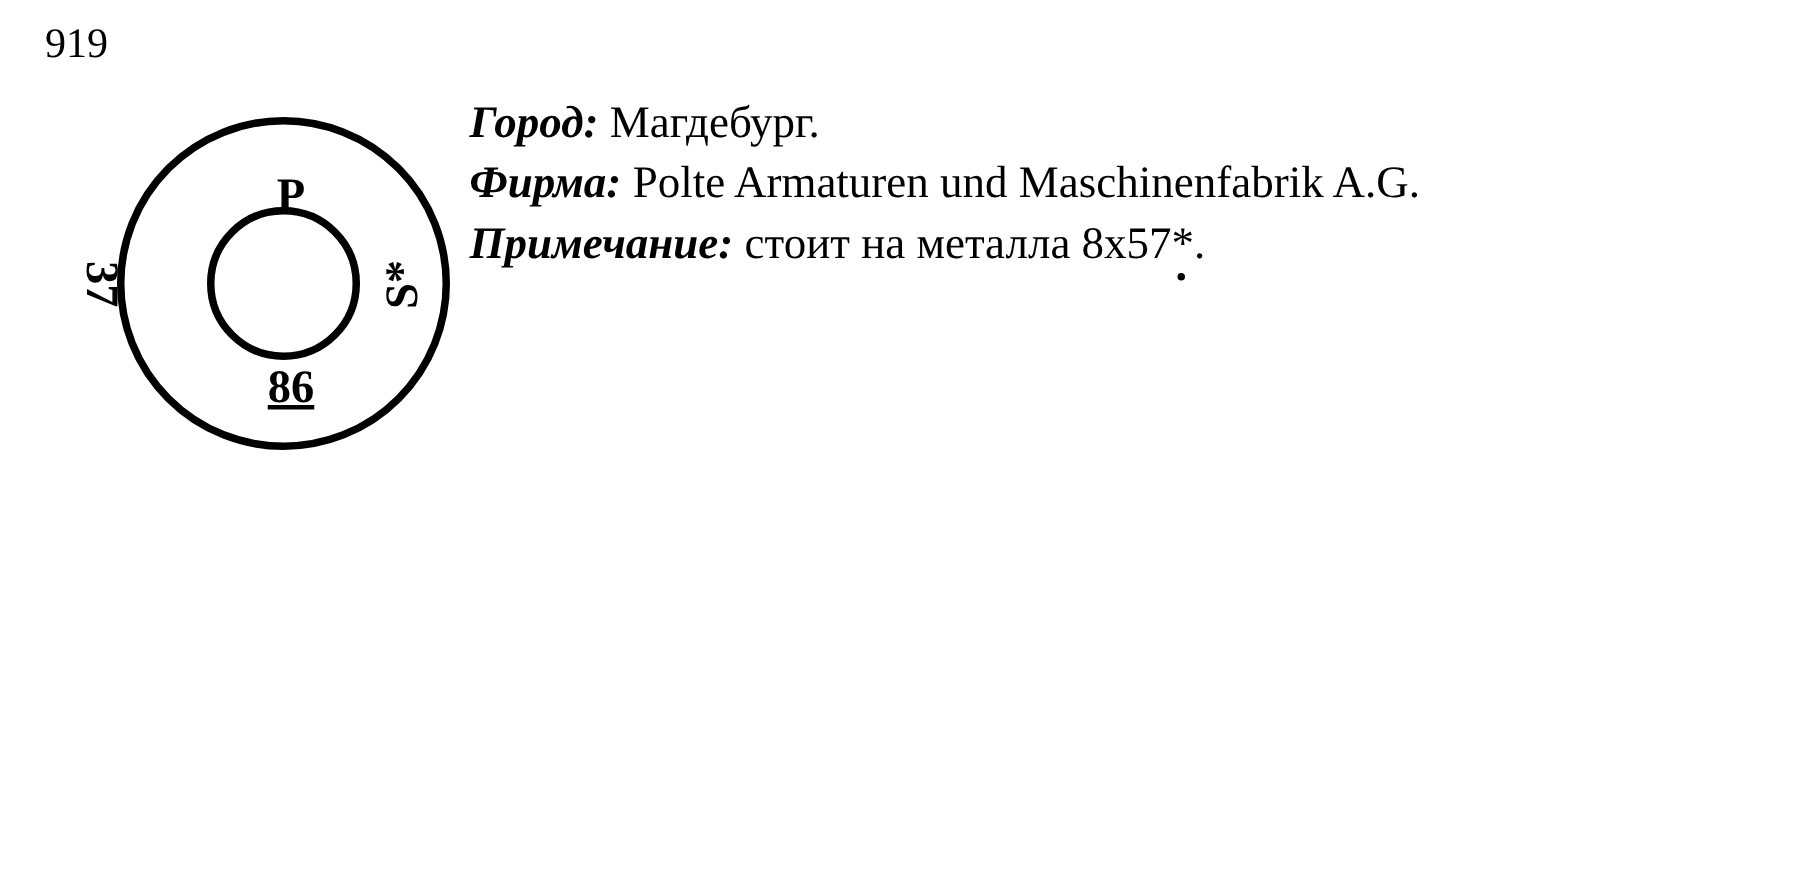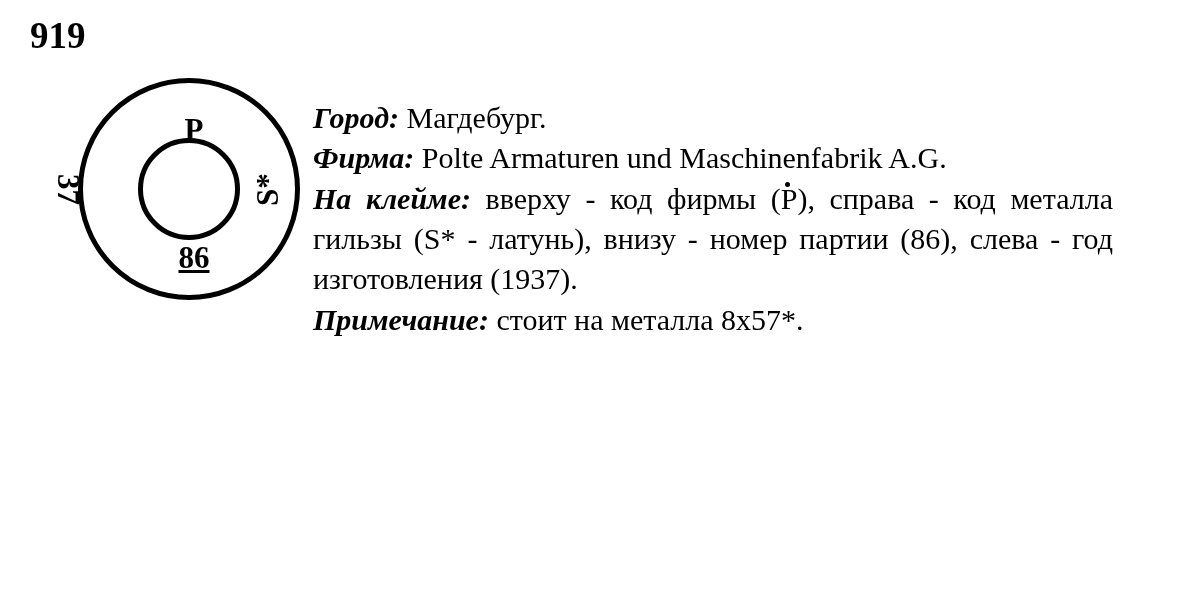--- a/index.html
+++ b/index.html
@@ -15,22 +15,22 @@
     font-family: "Liberation Serif", serif;
     color: #000000;
   }
 
   
   #entry-number {
     position: absolute;
     left: 30px;
     top: 14px;
     font-family: "Liberation Serif", serif;
-    font-size: 37px;
-    font-weight: bold;
+    font-size: 28px;
+    font-weight: normal;
     letter-spacing: 0px;
   }
 
   
   #headstamp {
     position: absolute;
     left: 78px;
     top: 78px;
     width: 232px;
     height: 232px;
@@ -89,21 +89,20 @@
     transform: rotate(-90deg);
     transform-origin: left top;
   }
 
   
   #record-text {
     position: absolute;
     left: 313px;
     top: 62px;
     width: 800px;
-    margin-top: 36px;
   }
   .field {
     font-size: 30px;
     line-height: 1.345;
     margin: 0;
     text-align: justify;
     text-justify: inter-word;
   }
   .field .label {
     font-weight: bold;
@@ -139,20 +138,17 @@
 </div>
 
 <div id="record-text">
   <p class="field">
     <span class="label">Город:</span><span class="value"> Магдебург.</span>
   </p>
   <p class="field">
     <span class="label">Фирма:</span><span class="value"> Polte Armaturen und Maschinenfabrik A.G.</span>
   </p>
   <p class="field">
-    <span class="label">На клейме:</span><span class="value"> вверху - код фирмы (P), справа - код металла гильзы (S* - латунь), внизу - номер партии (86), слева - год  изготовления (1937).</span>
-  </p>
-  <p class="field">
     <span class="label">Примечание:</span><span class="value"> стоит на металла 8x57*.</span>
   </p>
 </div>
 
 <div id="ink-speck"></div>
 
 </body></html>

